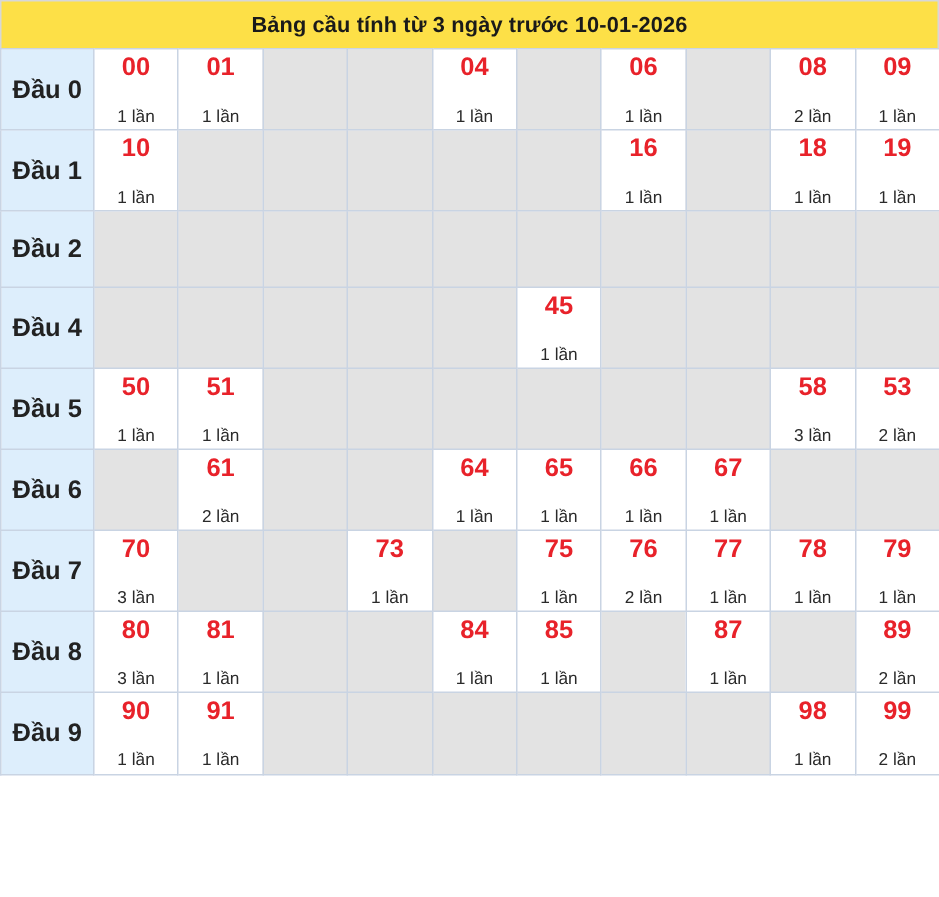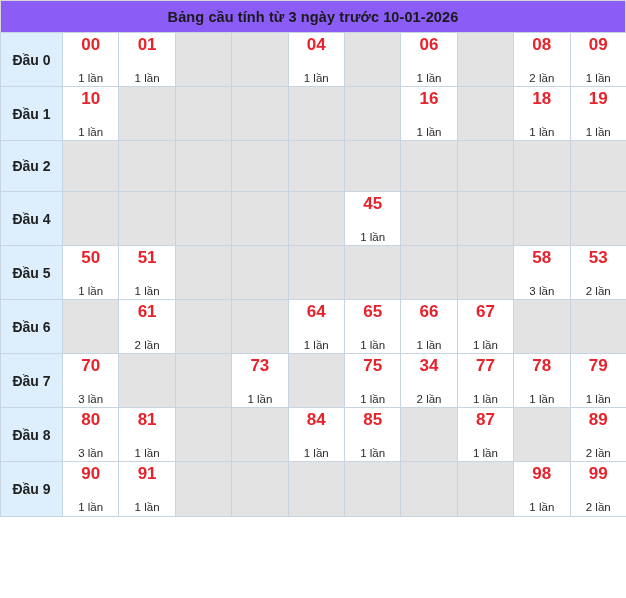--- a/index.html
+++ b/index.html
@@ -13,21 +13,21 @@
   .page {
     width: 626px;
     height: 598px;
     position: relative;
     overflow: hidden;
     box-sizing: border-box;
     background: #ffffff;
   }
   .title-bar {
     height: 32px;
-    background: #8b5cf6;
+    background: #fde047;
     border: 1px solid #d7d7d7;
     border-bottom: none;
     box-sizing: border-box;
     display: flex;
     align-items: center;
     justify-content: center;
   }
   .title-bar .title-text {
     font-size: 14.5px;
     font-weight: bold;
@@ -44,21 +44,21 @@
     box-sizing: border-box;
     height: 51px;
     vertical-align: middle;
     text-align: center;
     padding: 0;
   }
   td.rowhead {
     width: 62px;
     background: #ddeefc;
     color: #222222;
-    font-size: 14px;
+    font-size: 17px;
     font-weight: bold;
     border-color: #b8cfe0;
   }
   td.cell {
     width: 56.4px;
     background: #e3e3e3;
   }
   td.cell.filled {
     background: #ffffff;
   }
@@ -236,21 +236,21 @@
           <td class="cell filled">
             <span class="num">73</span>
             <span class="cnt">1 lần</span>
           </td>
           <td class="cell"></td>
           <td class="cell filled">
             <span class="num">75</span>
             <span class="cnt">1 lần</span>
           </td>
           <td class="cell filled">
-            <span class="num">34</span>
+            <span class="num">76</span>
             <span class="cnt">2 lần</span>
           </td>
           <td class="cell filled">
             <span class="num">77</span>
             <span class="cnt">1 lần</span>
           </td>
           <td class="cell filled">
             <span class="num">78</span>
             <span class="cnt">1 lần</span>
           </td>

